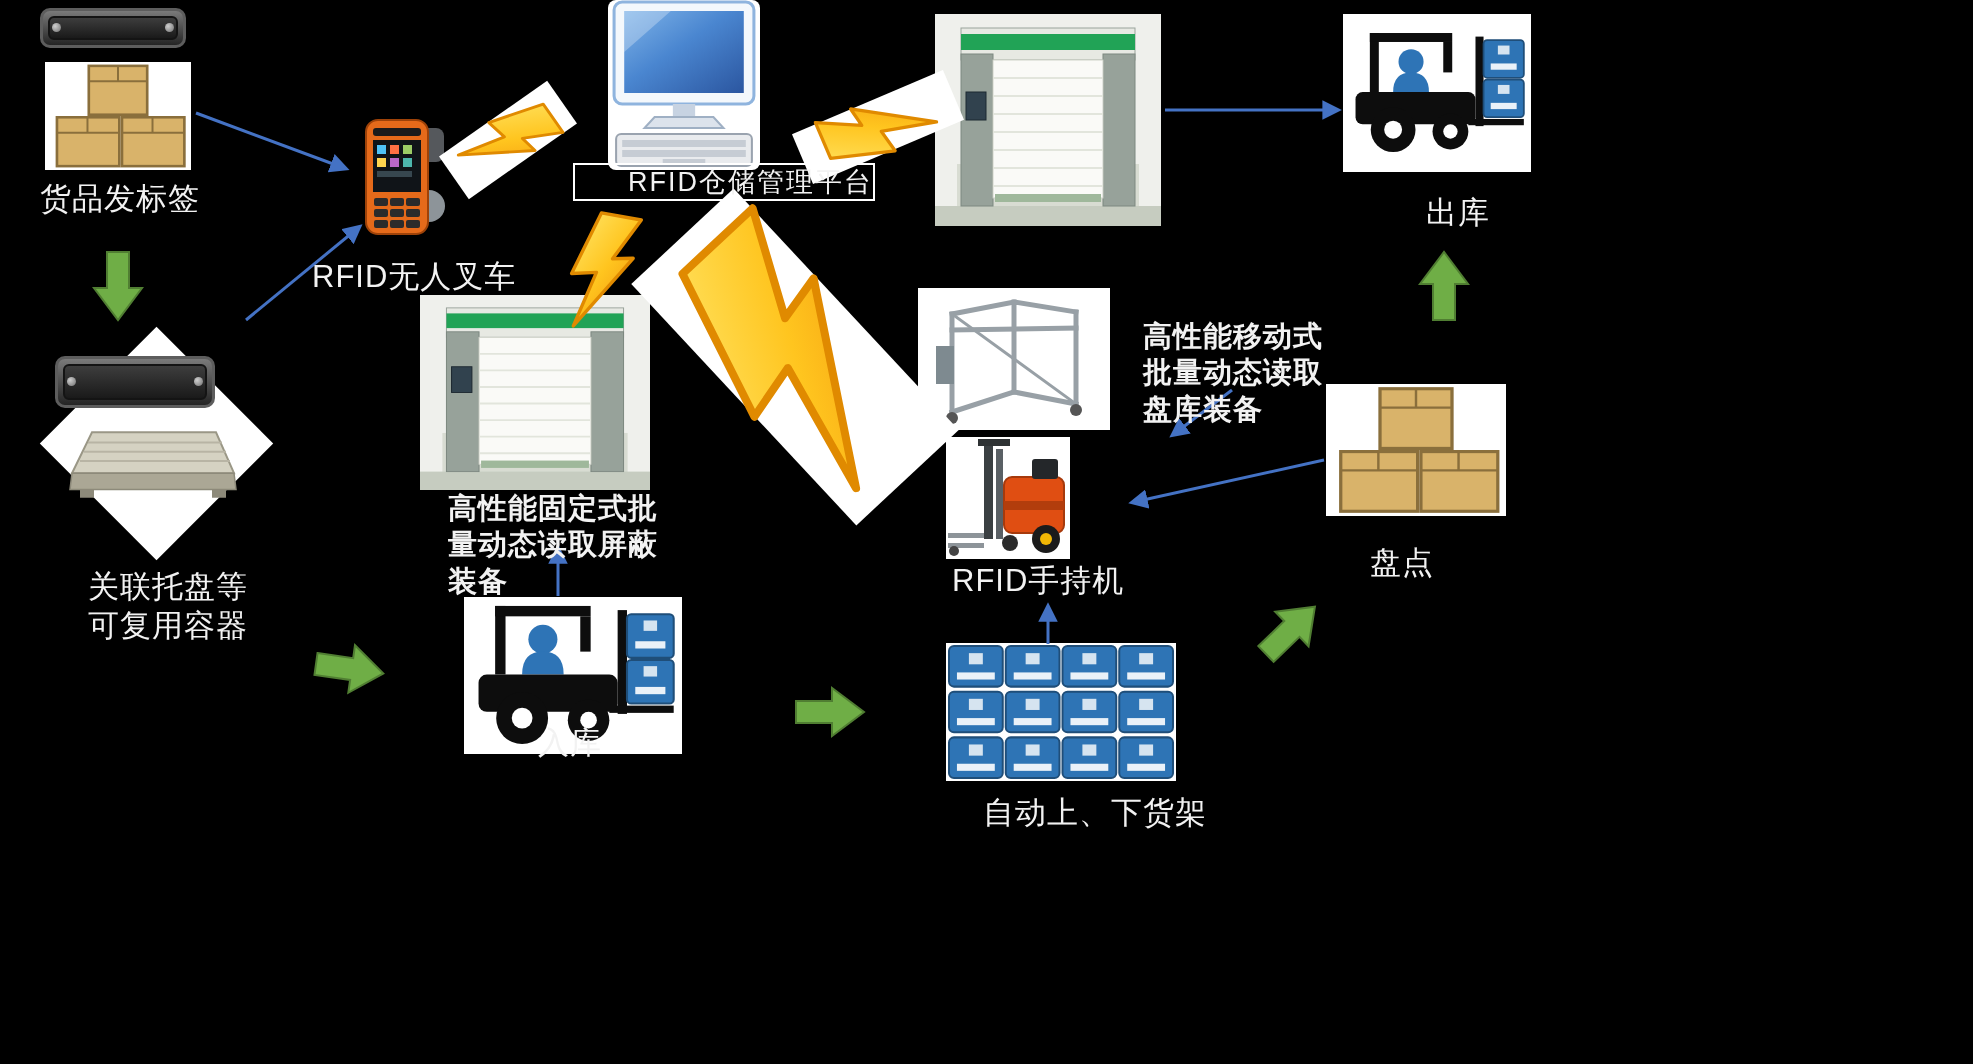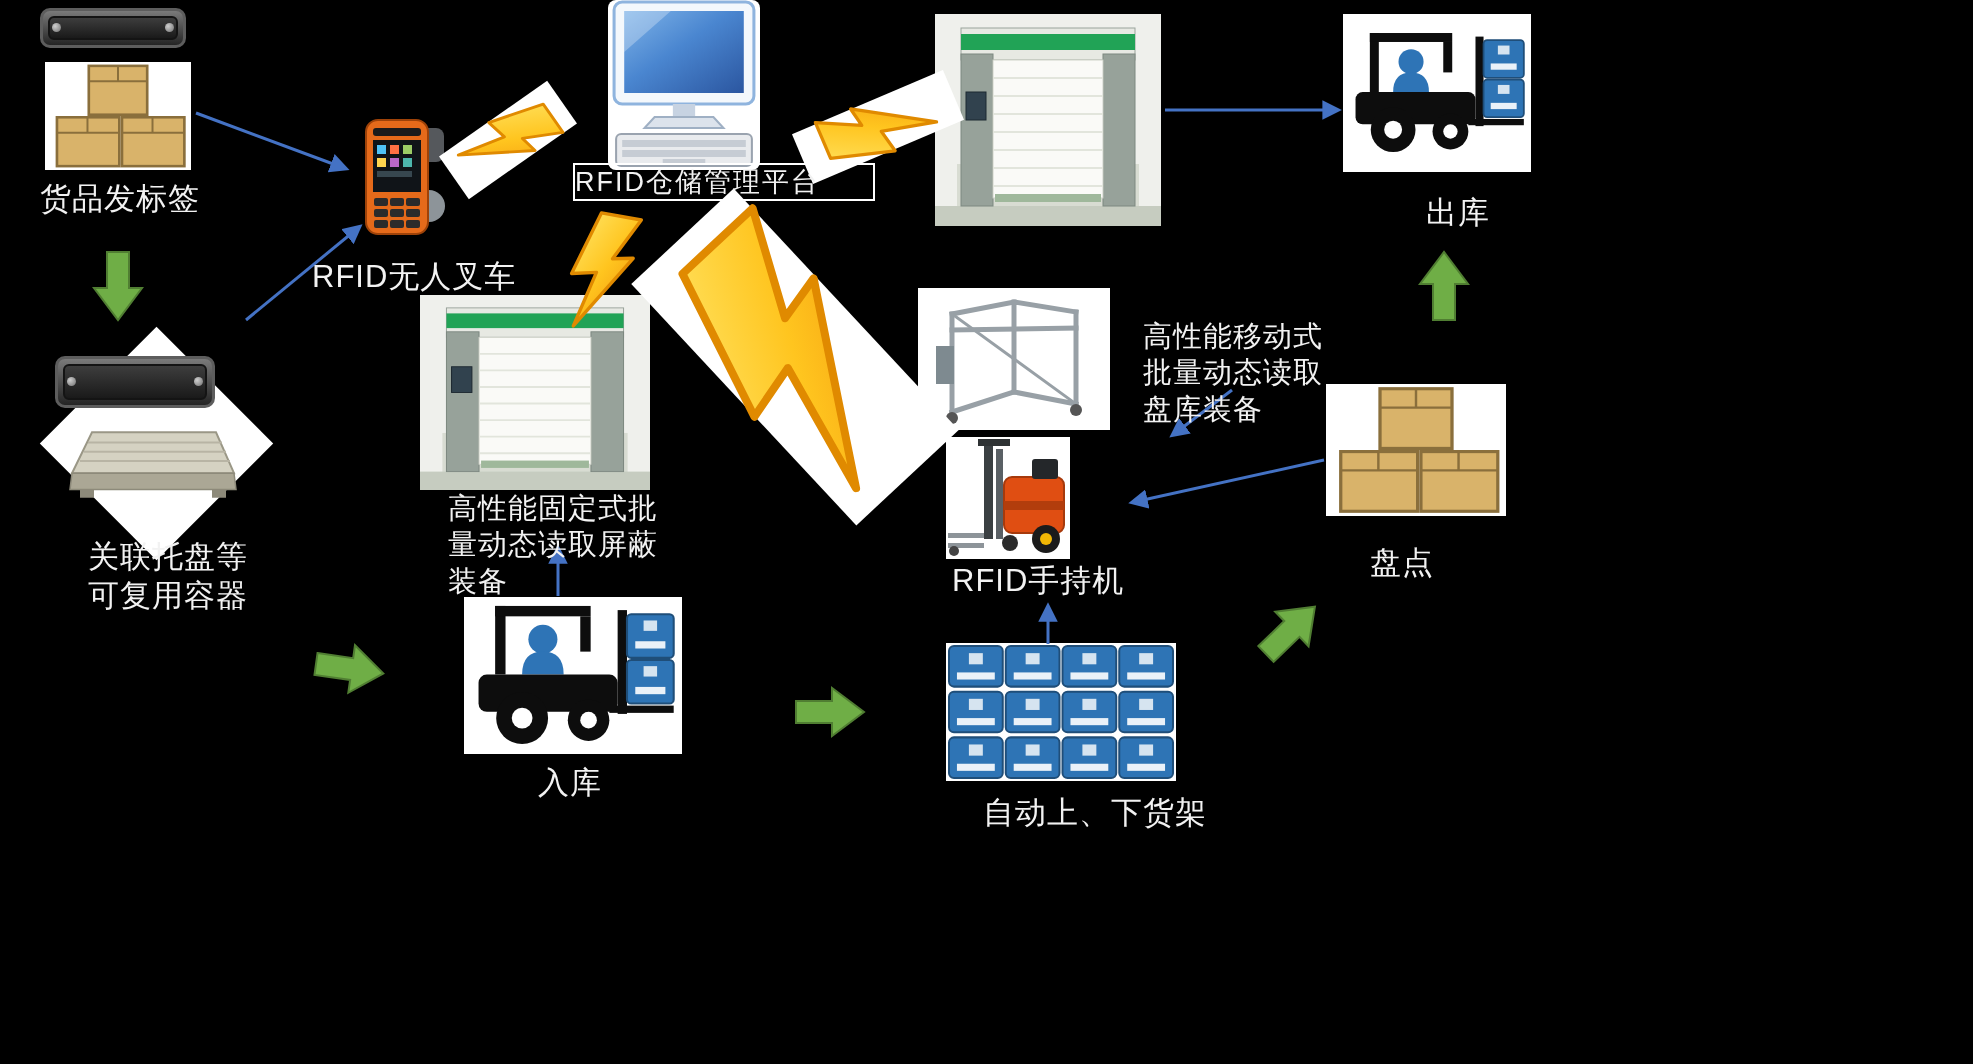--- a/index.html
+++ b/index.html
@@ -13,23 +13,23 @@
   .tag{position:absolute;z-index:1;border-radius:10px;border:3px solid #5d5d5d;
        background:linear-gradient(180deg,#7a7a7a,#242424)}
   .tag .inner{position:absolute;inset:5px;border:2px solid #141414;border-radius:6px;
        background:linear-gradient(180deg,#3d3d3d,#1a1a1a)}
   .tag .screw{position:absolute;top:50%;width:9px;height:9px;margin-top:-5px;border-radius:50%;
        background:radial-gradient(circle at 35% 35%,#cfcfcf,#6e6e6e)}
   .tag .screw.l{left:9px}.tag .screw.r{right:9px}
   .overlay{position:absolute;left:0;top:0;width:1973px;height:1064px;z-index:2;pointer-events:none}
   .label{position:absolute;z-index:3;color:var(--text,#F2F2F2);font-size:31px;line-height:1.25;
        white-space:pre-line;letter-spacing:1px}
-  .label.bold{font-weight:normal;font-size:29px}
+  .label.bold{font-weight:bold;font-size:29px}
   .titlebox{position:absolute;left:573px;top:163px;width:302px;height:38px;z-index:3;
-       border:2px solid #fff;display:flex;align-items:center;justify-content:flex-start;
+       border:2px solid #fff;display:flex;align-items:center;justify-content:flex-end;
        color:var(--text,#F2F2F2);font-size:27px;letter-spacing:2px}
   
   .bin{fill:var(--bin_blue,#2E74B5);stroke:var(--bin_edge,#1F4E79);stroke-width:2}
   .box{fill:var(--box_tan,#D9B36A);stroke:var(--box_edge,#8A6F3C);stroke-width:2}
   .boxl{stroke:var(--box_edge,#8A6F3C);stroke-width:1.5}
   .blk{fill:var(--vehicle_black,#0D0D0D)}
   .person{fill:var(--person_blue,#2E74B6)}
   .garrow{fill:var(--arrow_green,#6FAE46);stroke:var(--arrow_green_dark,#507E32);stroke-width:2}
   .bline{stroke:var(--arrow_blue,#4472C4);stroke-width:3;fill:none}
   .bhead{fill:var(--arrow_blue,#4472C4)}
@@ -355,26 +355,26 @@
       </g>
   </svg>
 
   <div class="titlebox">
     <span>RFID仓储管理平台</span>
   </div>
 
   <div class="label" style="left:40px;top:180px">货品发标签</div>
   <div class="label" style="left:312px;top:258px">RFID无人叉车</div>
   <div class="label" style="left:1426px;top:194px">出库</div>
-  <div class="label" style="left:88px;top:538px">关联托盘等
+  <div class="label" style="left:88px;top:568px">关联托盘等
 可复用容器</div>
   <div class="label bold" style="left:448px;top:490px">高性能固定式批
 量动态读取屏蔽
 装备</div>
   <div class="label bold" style="left:1143px;top:318px">高性能移动式
 批量动态读取
 盘库装备</div>
   <div class="label" style="left:952px;top:562px">RFID手持机</div>
-  <div class="label" style="left:538px;top:764px">入库</div>
+  <div class="label" style="left:538px;top:724px">入库</div>
   <div class="label" style="left:983px;top:794px">自动上、下货架</div>
   <div class="label" style="left:1370px;top:544px">盘点</div>
 
 </div>
 
 </body></html>

